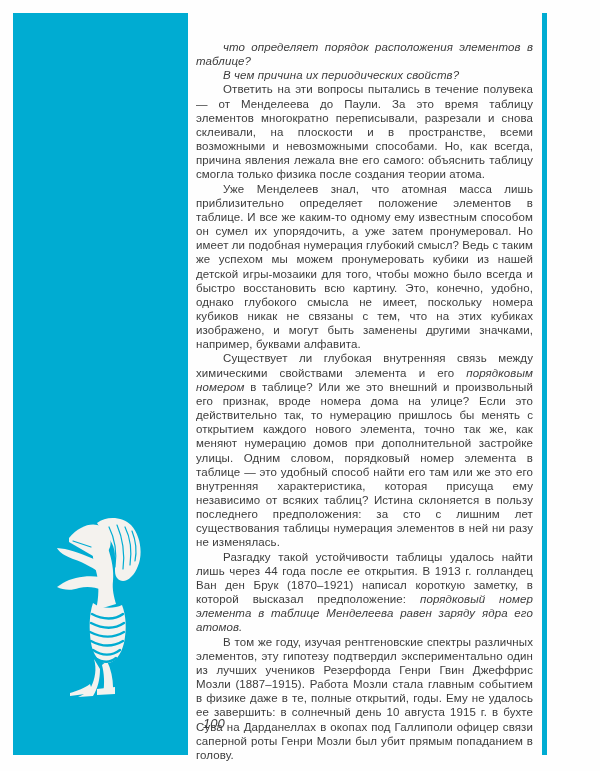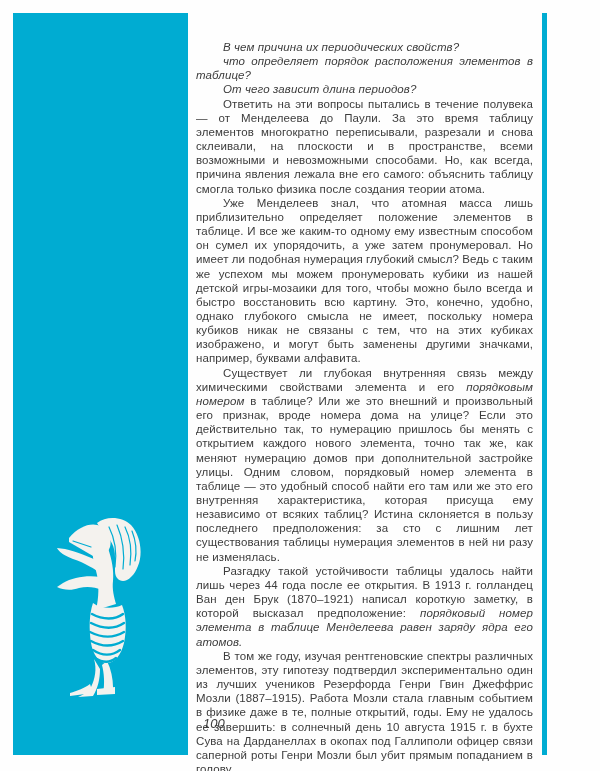--- a/index.html
+++ b/index.html
@@ -77,23 +77,22 @@
       <path class="fig-stripe" d="M34,124 C45,130 56,130 66,124"></path>
       <path class="fig-stripe" d="M36,133 C45,139 55,139 63,133"></path>
       <path class="fig-stripe" d="M38,141 C46,146 53,146 59,141"></path>
     </svg>
   </div>
 </div>
 
 <div class="accent-rule"></div>
 
 <div class="text-col">
+    <p class="para italic"><span>что определяет порядок расположения элементов в таблице?</span></p>
     <p class="para italic"><span>В чем причина их периодических свойств?</span></p>
-    <p class="para italic"><span>что определяет порядок расположения элементов в таблице?</span></p>
-    <p class="para italic"><span>От чего зависит длина периодов?</span></p>
     <p class="para"><span>Ответить на эти вопросы пытались в течение полувека — от Менделеева до Паули. За это время таблицу элементов многократно переписывали, разрезали и снова склеивали, на плоскости и в пространстве, всеми возможными и невозможными способами. Но, как всегда, причина явления лежала вне его самого: объяснить таблицу смогла только физика после создания теории атома.</span></p>
     <p class="para"><span>Уже Менделеев знал, что атомная масса лишь приблизительно определяет положение элементов в таблице. И все же каким-то одному ему известным способом он сумел их упорядочить, а уже затем пронумеровал. Но имеет ли подобная нумерация глубокий смысл? Ведь с таким же успехом мы можем пронумеровать кубики из нашей детской игры-мозаики для того, чтобы можно было всегда и быстро восстановить всю картину. Это, конечно, удобно, однако глубокого смысла не имеет, поскольку номера кубиков никак не связаны с тем, что на этих кубиках изображено, и могут быть заменены другими значками, например, буквами алфавита.</span></p>
     <p class="para"><span>Существует ли глубокая внутренняя связь между химическими свойствами элемента и его </span><span class="run-italic">порядковым номером</span><span> в таблице? Или же это внешний и произвольный его признак, вроде номера дома на улице? Если это действительно так, то нумерацию пришлось бы менять с открытием каждого нового элемента, точно так же, как меняют нумерацию домов при дополнительной застройке улицы. Одним словом, порядковый номер элемента в таблице — это удобный способ найти его там или же это его внутренняя характеристика, которая присуща ему независимо от всяких таблиц? Истина склоняется в пользу последнего предположения: за сто с лишним лет существования таблицы нумерация элементов в ней ни разу не изменялась.</span></p>
     <p class="para"><span>Разгадку такой устойчивости таблицы удалось найти лишь через 44 года после ее открытия. В 1913 г. голландец Ван ден Брук (1870–1921) написал короткую заметку, в которой высказал предположение: </span><span class="run-italic">порядковый номер элемента в таблице Менделеева равен заряду ядра его атомов.</span></p>
     <p class="para"><span>В том же году, изучая рентгеновские спектры различных элементов, эту гипотезу подтвердил экспериментально один из лучших учеников Резерфорда Генри Гвин Джеффрис Мозли (1887–1915). Работа Мозли стала главным событием в физике даже в те, полные открытий, годы. Ему не удалось ее завершить: в солнечный день 10 августа 1915 г. в бухте Сува на Дарданеллах в окопах под Галлиполи офицер связи саперной роты Генри Мозли был убит прямым попаданием в голову.</span></p>
   </div>
 
 <div class="page-number">100</div>
 
 </body></html>

